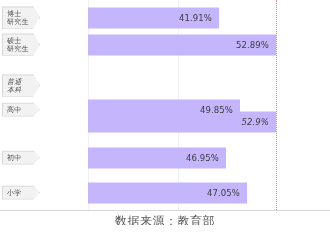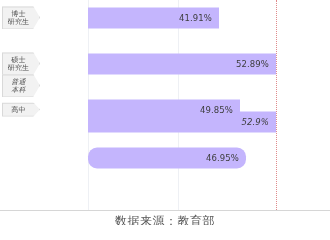--- a/index.html
+++ b/index.html
@@ -60,21 +60,20 @@
     top: 50%;
     transform: translateY(-50%);
     min-width: 38px;
     box-sizing: border-box;
     padding: 2px 9px 2px 4px;
     background: #f2f2f2;
     border: 1px solid #d9d9d9;
     color: #4a4a4a;
     font-size: 7px;
     line-height: 8.5px;
-    text-align: center;
     letter-spacing: 0.2px;
     clip-path: polygon(0% 0%, 82% 0%, 100% 50%, 82% 100%, 0% 100%);
     white-space: pre-line;
   }
 
   .bar {
     position: absolute;
     left: 88px;
     top: 50%;
     transform: translateY(-50%);
@@ -128,21 +127,21 @@
     <div class="ref-line" style="left:276px;"></div>
 
     <div class="bar-row" style="top:0px;">
       <div class="cat-tag">博士
 研究生</div>
       <div class="bar" style="width:131px;">
         <span class="bar-value">41.91%</span>
       </div>
     </div>
 
-    <div class="bar-row" style="top:46px;">
+    <div class="bar-row" style="top:27px;">
       <div class="cat-tag">硕士
 研究生</div>
       <div class="bar" style="width:188px;text-decoration:underline;">
         <span class="bar-value">52.89%</span>
       </div>
     </div>
 
     <div class="bar-row" style="top:68px;font-style:italic;">
       <div class="cat-tag">普通
 本科</div>
@@ -152,24 +151,31 @@
     </div>
 
     <div class="bar-row" style="top:92px;">
       <div class="cat-tag">高中</div>
       <div class="bar" style="width:152px;">
         <span class="bar-value">49.85%</span>
       </div>
     </div>
 
     <div class="bar-row" style="top:140px;">
-      <div class="bar" style="width:158px;border-radius:9px;">
+      <div class="cat-tag">初中</div>
+      <div class="bar" style="width:138px;">
         <span class="bar-value">46.95%</span>
       </div>
     </div>
 
+    <div class="bar-row" style="top:175px;">
+      <div class="cat-tag">小学</div>
+      <div class="bar" style="width:159px;">
+        <span class="bar-value">47.05%</span>
+      </div>
+    </div>
 
   </div>
 
   <div id="footer-rule"></div>
   <div id="footer-caption">数据来源：教育部</div>
 
 </div>
 
 </body></html>

